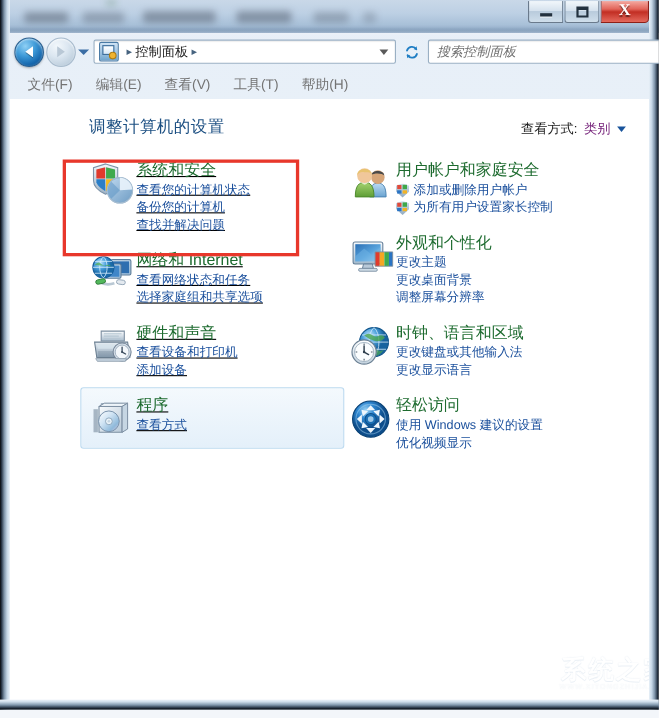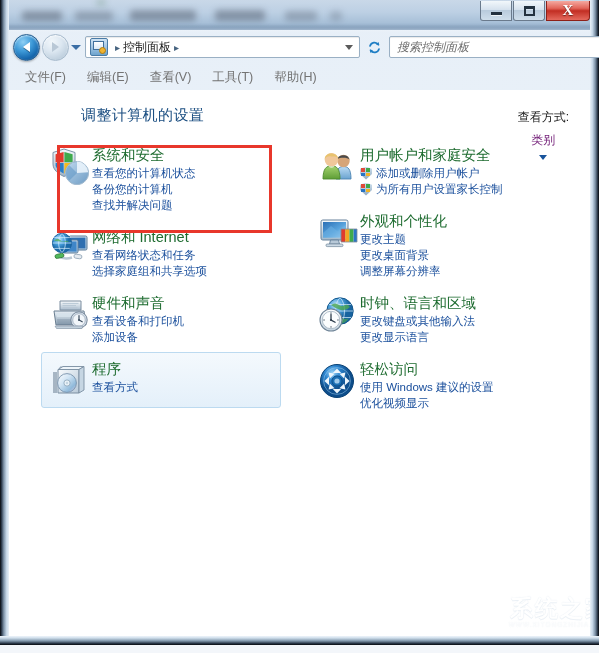--- a/index.html
+++ b/index.html
@@ -166,29 +166,29 @@
     position:absolute;left:9px;top:90px;width:581px;height:546px;
     background:#ffffff;overflow:hidden;
   }
   .content-inner{position:relative;width:100%;height:100%;padding-left:34px;}
 
   .page-title{
     position:absolute;left:72px;top:16px;
     font-size:15px;color:#1c4f82;letter-spacing:.4px;white-space:nowrap;
   }
   .viewby{
-    position:absolute;right:55px;top:19px;display:flex;align-items:center;gap:6px;font-size:12px;flex-direction:column;
+    position:absolute;right:55px;top:19px;display:flex;align-items:center;gap:6px;font-size:12px;
   }
   .viewby-label{color:#1b1b1b;}
   .viewby-value{color:#701a75;}
   .viewby-caret{width:0;height:0;border-left:4px solid transparent;border-right:4px solid transparent;border-top:5px solid #18539b;}
 
   .cols{position:absolute;left:0;top:48px;width:100%;}
   .col{position:absolute;top:0;}
-  .col-left{left:32px;width:240px;}
+  .col-left{left:64px;width:240px;text-decoration:underline;}
   .col-right{left:300px;width:270px;}
 
   .cat{
     position:relative;display:flex;padding:6px 8px 6px 6px;box-sizing:border-box;
     border:1px solid transparent;border-radius:3px;
   }
   .cat.hover{
     background:linear-gradient(180deg,#f4f9fd 0%,#e4f0fa 100%);
     border:1px solid #bcdaf0;
   }

